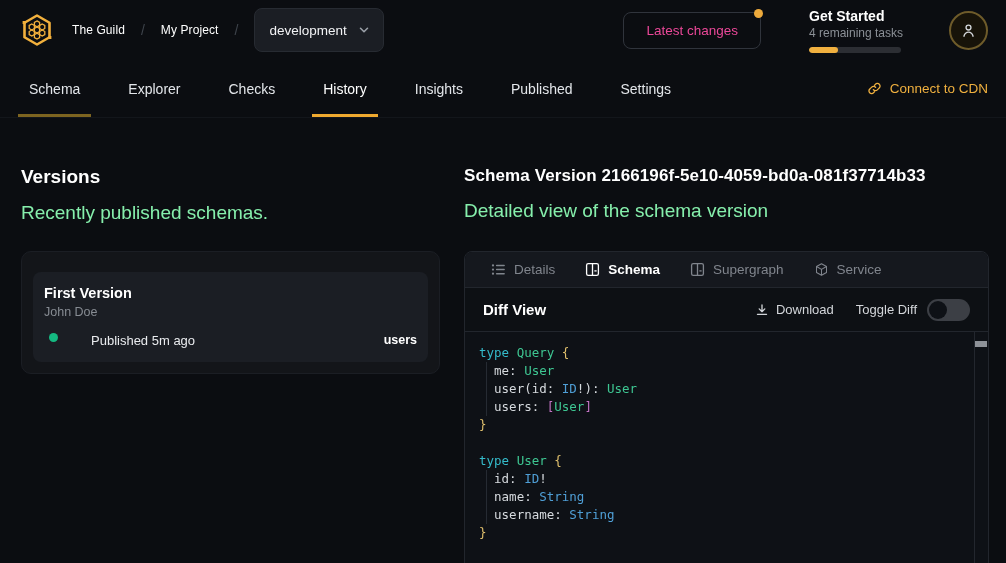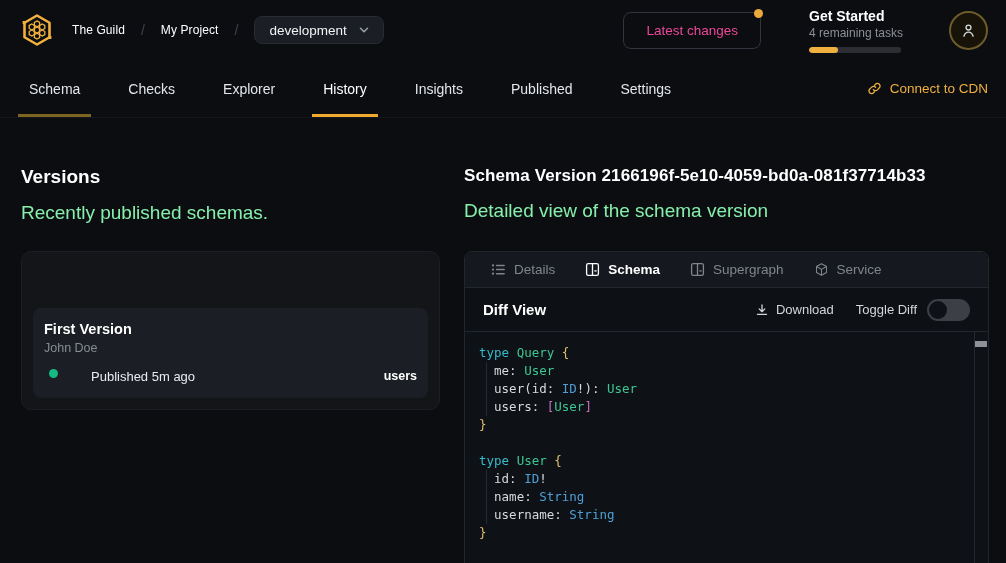--- a/index.html
+++ b/index.html
@@ -10,21 +10,21 @@
     font-family:"Liberation Sans", sans-serif;
     -webkit-font-smoothing:antialiased;
   }
   
   .topbar { height:60px; display:flex; align-items:center; padding:0 18px; }
   .brand-group { display:flex; align-items:center; gap:16px; flex:1; }
   .logo { width:38px; height:38px; display:flex; align-items:center; justify-content:center; }
   .crumb { font-size:12px; color:#fff; letter-spacing:.1px; cursor:pointer; }
   .crumb-sep { color:#3f444c; font-size:14px; }
   .env-select {
-    display:flex; align-items:center; gap:10px; height:28px; padding:0 12px 0 14px;
+    display:flex; align-items:center; gap:10px; height:44px; padding:0 12px 0 14px;
     background:#1b1e24; border:1px solid #272b32; border-radius:8px;
     font-size:13.5px; color:#f2f3f5; cursor:pointer;
   }
   .topbar-right { display:flex; align-items:center; gap:48px; }
   .latest-btn {
     position:relative; height:37px; padding:0 22px; background:transparent;
     border:1px solid #30343c; border-radius:8px; color:#ec4899; font-size:13.5px;
     font-family:inherit; cursor:pointer;
   }
   .latest-dot { position:absolute; top:-4px; right:-3px; width:9px; height:9px; border-radius:50%; background:#edAA3c; }
@@ -46,21 +46,21 @@
   .nav-tab.u-active::after { content:""; position:absolute; left:0; right:0; bottom:0; height:3px; background:#efa92f; }
   .connect-cdn { display:flex; align-items:center; gap:8px; font-size:13.5px; color:#f0b03f; cursor:pointer; }
   
   .main { display:flex; padding:0 17px 0 21px; }
   .col-left { width:419px; margin-right:24px; }
   .col-right { width:525px; }
   .section-title { margin-top:48px; font-size:19px; font-weight:700; color:#fff; }
   .section-title.small { font-size:17px; font-weight:700; letter-spacing:.1px; }
   .section-sub { margin-top:14px; font-size:19px; color:#86efac; }
   
-  .outer-card { margin-top:27px; background:#131519; border:1px solid #1b1e24; border-radius:10px; padding:56px 11px 11px 11px; }
+  .outer-card { margin-top:27px; background:#131519; border:1px solid #1b1e24; border-radius:10px; padding:20px 11px 11px 11px; }
   .version-card { background:#1b1e24; border-radius:8px; padding:13px 11px 14px 11px; cursor:pointer; }
   .vc-name { font-size:14.5px; font-weight:700; color:#fff; }
   .vc-author { margin-top:4px; font-size:12.5px; color:#878c93; }
   .vc-row { margin-top:14px; display:flex; align-items:flex-start;gap:24px; }
   .vc-dot { width:9px; height:9px; border-radius:50%; background:#15b981; margin:0 9px 0 5px; }
   .vc-status { font-size:13px; color:#e9ebee; }
   .vc-service { margin-left:auto; font-size:12.5px; font-weight:700; color:#fff; }
   
   .panel { margin-top:29px; border:1px solid #22262d; border-radius:8px 8px 0 0; height:348px; overflow:hidden; }
   .panel-tabs { height:36px; background:#15181e; border-bottom:1px solid #22262d; display:flex; align-items:center; gap:30px; padding:0 26px; }
@@ -144,22 +144,22 @@
               <path d="M6.2 19.2c1-3.5 3.1-5.2 5.8-5.2s4.8 1.7 5.8 5.2"></path>
             </svg>
           </span>
       </div>
     </div>
   </header>
 
   <nav class="main-nav">
     <div class="nav-tabs">
         <div class="nav-tab u-dim">Schema</div>
+        <div class="nav-tab">Explorer</div>
         <div class="nav-tab">Checks</div>
-        <div class="nav-tab">Explorer</div>
         <div class="nav-tab u-active">History</div>
         <div class="nav-tab">Insights</div>
         <div class="nav-tab">Published</div>
         <div class="nav-tab">Settings</div>
       </div>
     <div class="connect-cdn">
       <span class="icon">
           <svg viewBox="0 0 24 24" width="15" height="15" fill="none" stroke="#f0b03f" stroke-width="2.1" stroke-linecap="round">
             <path d="M10.2 13.8a4.2 4.2 0 0 0 6.3.4l2.8-2.8a4.2 4.2 0 1 0-5.9-5.9l-1.4 1.4"></path>
             <path d="M13.8 10.2a4.2 4.2 0 0 0-6.3-.4l-2.8 2.8a4.2 4.2 0 1 0 5.9 5.9l1.4-1.4"></path>

